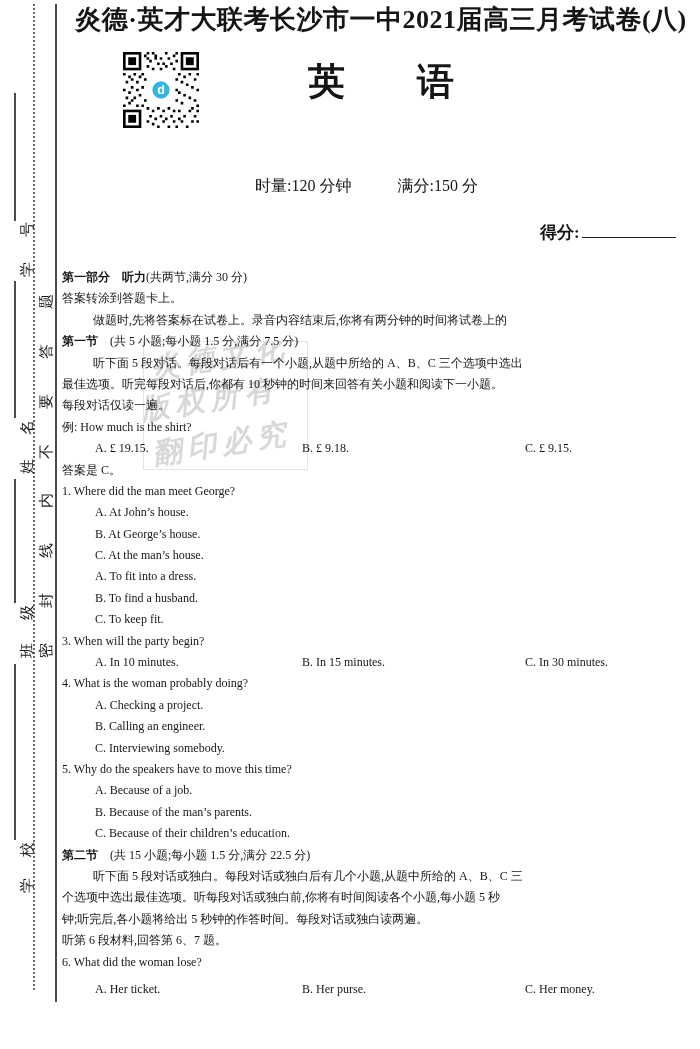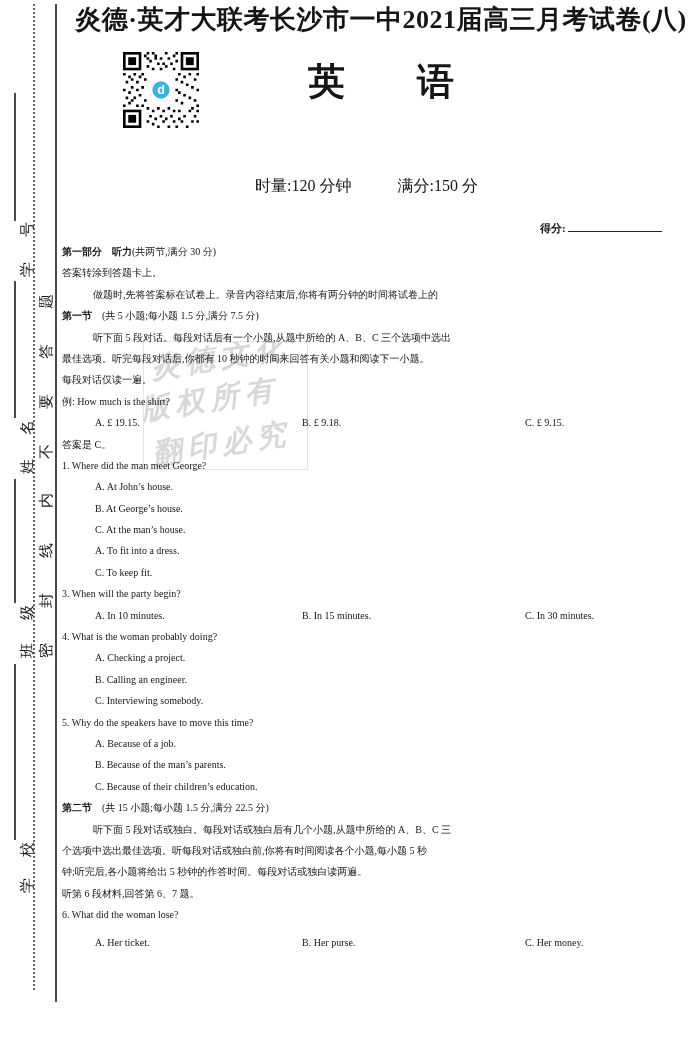--- a/index.html
+++ b/index.html
@@ -20,33 +20,33 @@
             flex-direction:column;justify-content:space-between;font-size:15px;}
   .vch{display:block;transform:rotate(-90deg);width:17px;height:17px;line-height:17px;text-align:center;}
 
   
   .exam-title{position:absolute;top:2px;left:70px;width:622px;text-align:center;white-space:nowrap;
               font-weight:700;font-size:26px;letter-spacing:.5px;}
   .qr{position:absolute;left:122px;top:52px;width:78px;height:76px;}
   .subject{position:absolute;left:308px;top:63px;display:flex;gap:72px;
            font-family:"Liberation Sans","DejaVu Sans",sans-serif;font-weight:700;font-size:37px;line-height:1;}
   .meta{position:absolute;left:255px;top:176px;display:flex;gap:46px;font-size:16px;white-space:nowrap;}
-  .score{position:absolute;left:540px;top:220px;font-size:11px;font-weight:700;
+  .score{position:absolute;left:540px;top:220px;font-size:17px;font-weight:700;
          font-family:Liberation Serif, serif;white-space:nowrap;}
   .score .blank{display:inline-block;width:94px;height:1em;border-bottom:1.5px solid #222;margin-left:2px;vertical-align:baseline;}
 
   
   .wm{position:absolute;left:143px;top:341px;width:163px;height:127px;border:1px solid #e4e4e4;
       overflow:hidden;z-index:0;color:#d8d8d8;font-weight:700;font-style:italic;font-size:29px;
       letter-spacing:6px;}
   .wm span{position:absolute;transform:rotate(-9deg);white-space:nowrap;}
   .wm .wm1{left:6px;top:-4px}.wm .wm2{left:-4px;top:38px}.wm .wm3{left:8px;top:82px}
 
   
-  .bodytext{position:absolute;left:62px;top:241px;width:622px;z-index:1;font-size:10px;}
+  .bodytext{position:absolute;left:62px;top:267px;width:622px;z-index:1;font-size:12px;}
   .line{position:relative;height:21.4px;line-height:21.4px;white-space:nowrap;}
   .line .b{font-family:"Liberation Sans","DejaVu Sans",sans-serif;font-weight:700;}
   .indent{text-indent:31px;}
   .o{padding-left:33px;}
   .opts span{position:absolute;top:0;}
   .opts .c1{left:33px}.opts .c2{left:240px}.opts .c3{left:463px}
 
   .footer{position:absolute;top:1012px;left:40px;width:622px;text-align:center;font-size:15px;white-space:nowrap;}
 </style>
 </head>
@@ -145,20 +145,21 @@
         <span class="c1">A. £ 19.15.</span>
         <span class="c2">B. £ 9.18.</span>
         <span class="c3">C. £ 9.15.</span>
       </div>
       <div class="line p">答案是 C。</div>
       <div class="line q">1. Where did the man meet George?</div>
       <div class="line o">A. At John’s house.</div>
       <div class="line o">B. At George’s house.</div>
       <div class="line o">C. At the man’s house.</div>
       <div class="line o">A. To fit into a dress.</div>
+      <div class="line o">B. To find a husband.</div>
       <div class="line o">C. To keep fit.</div>
       <div class="line q">3. When will the party begin?</div>
       <div class="line opts">
         <span class="c1">A. In 10 minutes.</span>
         <span class="c2">B. In 15 minutes.</span>
         <span class="c3">C. In 30 minutes.</span>
       </div>
       <div class="line q">4. What is the woman probably doing?</div>
       <div class="line o">A. Checking a project.</div>
       <div class="line o">B. Calling an engineer.</div>

